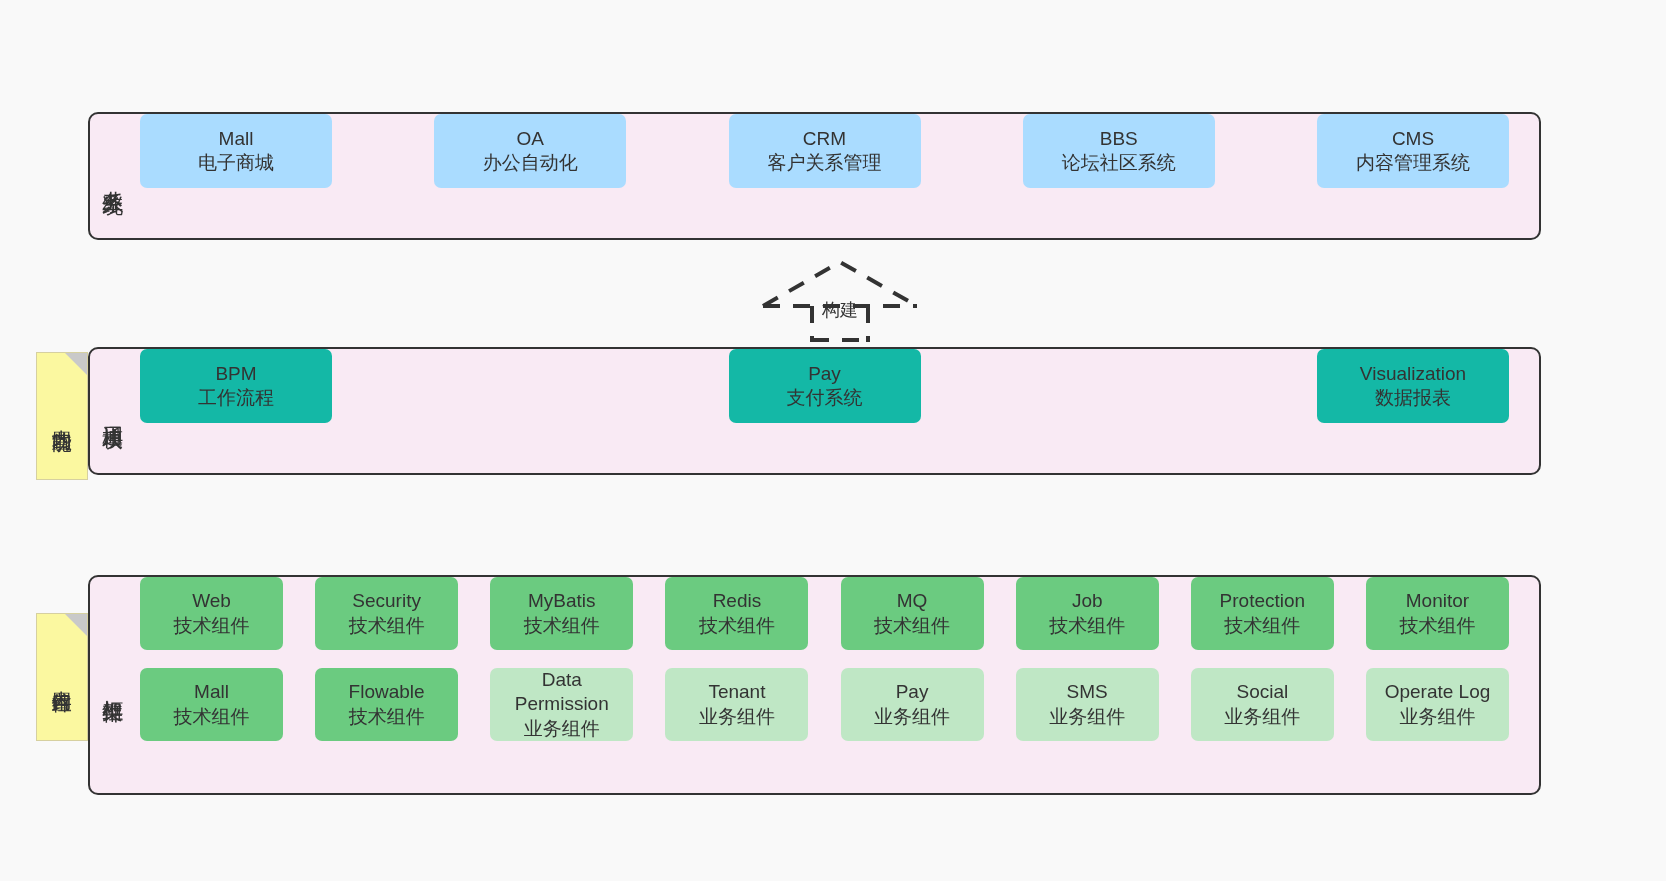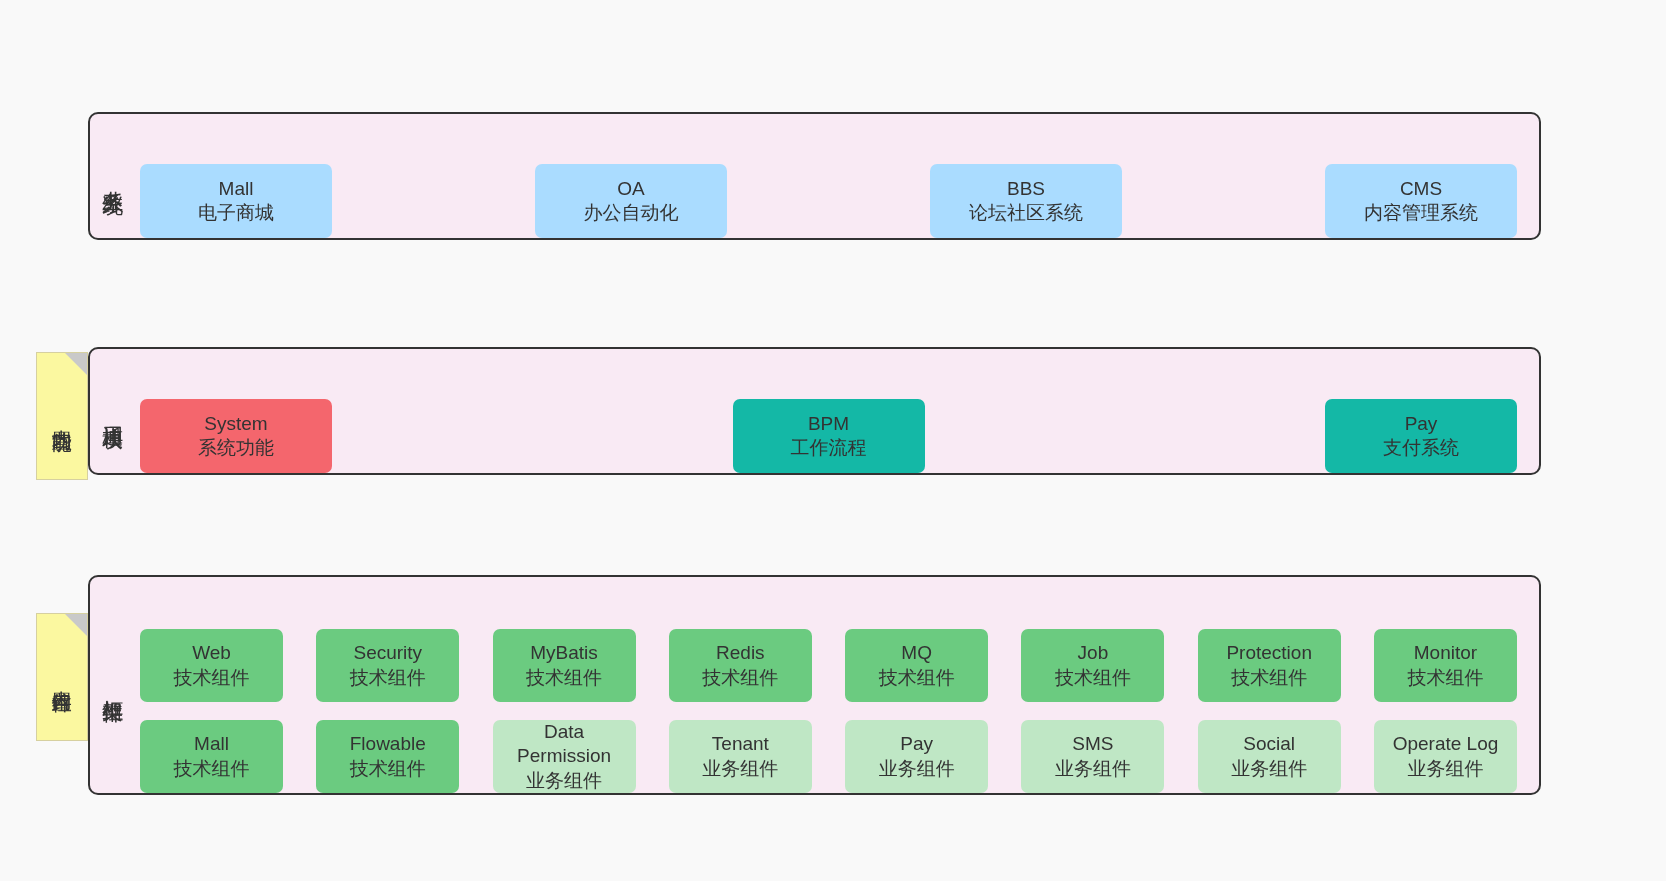--- a/index.html
+++ b/index.html
@@ -40,23 +40,23 @@
     writing-mode: vertical-rl;
     text-orientation: upright;
     color: #333333;
     white-space: nowrap;
   }
 
   .layer-body {
     flex: 1 1 auto;
     display: flex;
     flex-direction: column;
-    justify-content: flex-end;
+    justify-content: flex-start;
     gap: 18px;
-    padding: 0 22px 0 4px;
+    padding: 0 30px 0 4px;
   }
 
   .row {
     display: flex;
     gap: 0;
     justify-content: space-between;
   }
 
   
   .card {
@@ -146,53 +146,67 @@
       <div class="row">
         <div class="card c-blue">
           <span class="en">Mall</span>
           <span class="cn">电子商城</span>
         </div>
         <div class="card c-blue">
           <span class="en">OA</span>
           <span class="cn">办公自动化</span>
         </div>
         <div class="card c-blue">
+          <span class="en">CRM</span>
+          <span class="cn">客户关系管理</span>
+        </div>
+        <div class="card c-blue">
           <span class="en">BBS</span>
           <span class="cn">论坛社区系统</span>
         </div>
         <div class="card c-blue">
           <span class="en">CMS</span>
           <span class="cn">内容管理系统</span>
         </div>
       </div>
     </div>
   </div>
 
+  <div class="uml-arrow" id="arrow-build">
+    <svg width="170" height="84" viewBox="0 0 170 84">
+      <polyline points="8,48 85,4 162,48" fill="none" stroke="#333333" stroke-width="4" stroke-dasharray="17,13" stroke-linecap="butt"></polyline>
+      <polyline points="8,48 162,48" fill="none" stroke="#333333" stroke-width="4" stroke-dasharray="17,13" stroke-linecap="butt"></polyline>
+      <polyline points="57,48 57,84" fill="none" stroke="#333333" stroke-width="4" stroke-dasharray="17,13"></polyline>
+      <polyline points="113,48 113,84" fill="none" stroke="#333333" stroke-width="4" stroke-dasharray="17,13"></polyline>
+      <polyline points="57,82 113,82" fill="none" stroke="#333333" stroke-width="4" stroke-dasharray="17,13"></polyline>
+    </svg>
+    <span class="arrow-label">构建</span>
+  </div>
 
   <div class="note" id="note-builtin-func">
     <span class="fold"></span>
     <span>内置功能</span>
   </div>
 
   <div class="layer" id="layer-modules">
     <div class="layer-title">通用模块</div>
     <div class="layer-body">
       <div class="row">
-        <div class="card c-red">
-          <span class="en">System</span>
-          <span class="cn">系统功能</span>
-        </div>
         <div class="card c-pink">
           <span class="en">BPM</span>
           <span class="cn">工作流程</span>
         </div>
         <div class="card c-pink">
           <span class="en">Pay</span>
           <span class="cn">支付系统</span>
         </div>
+        <div class="card c-pink">
+          <span class="en">Visualization</span>
+          <span class="cn">数据报表</span>
+        </div>
       </div>
     </div>
   </div>
 
 
   <div class="note" id="note-builtin-comp">
     <span class="fold"></span>
     <span>内置组件</span>
   </div>
 

